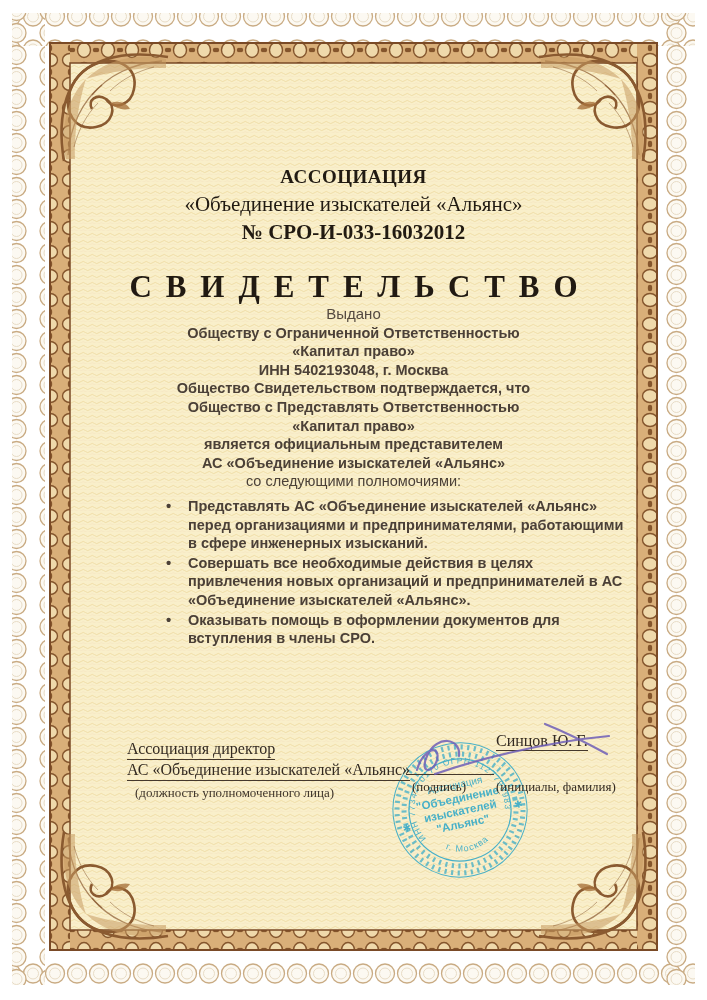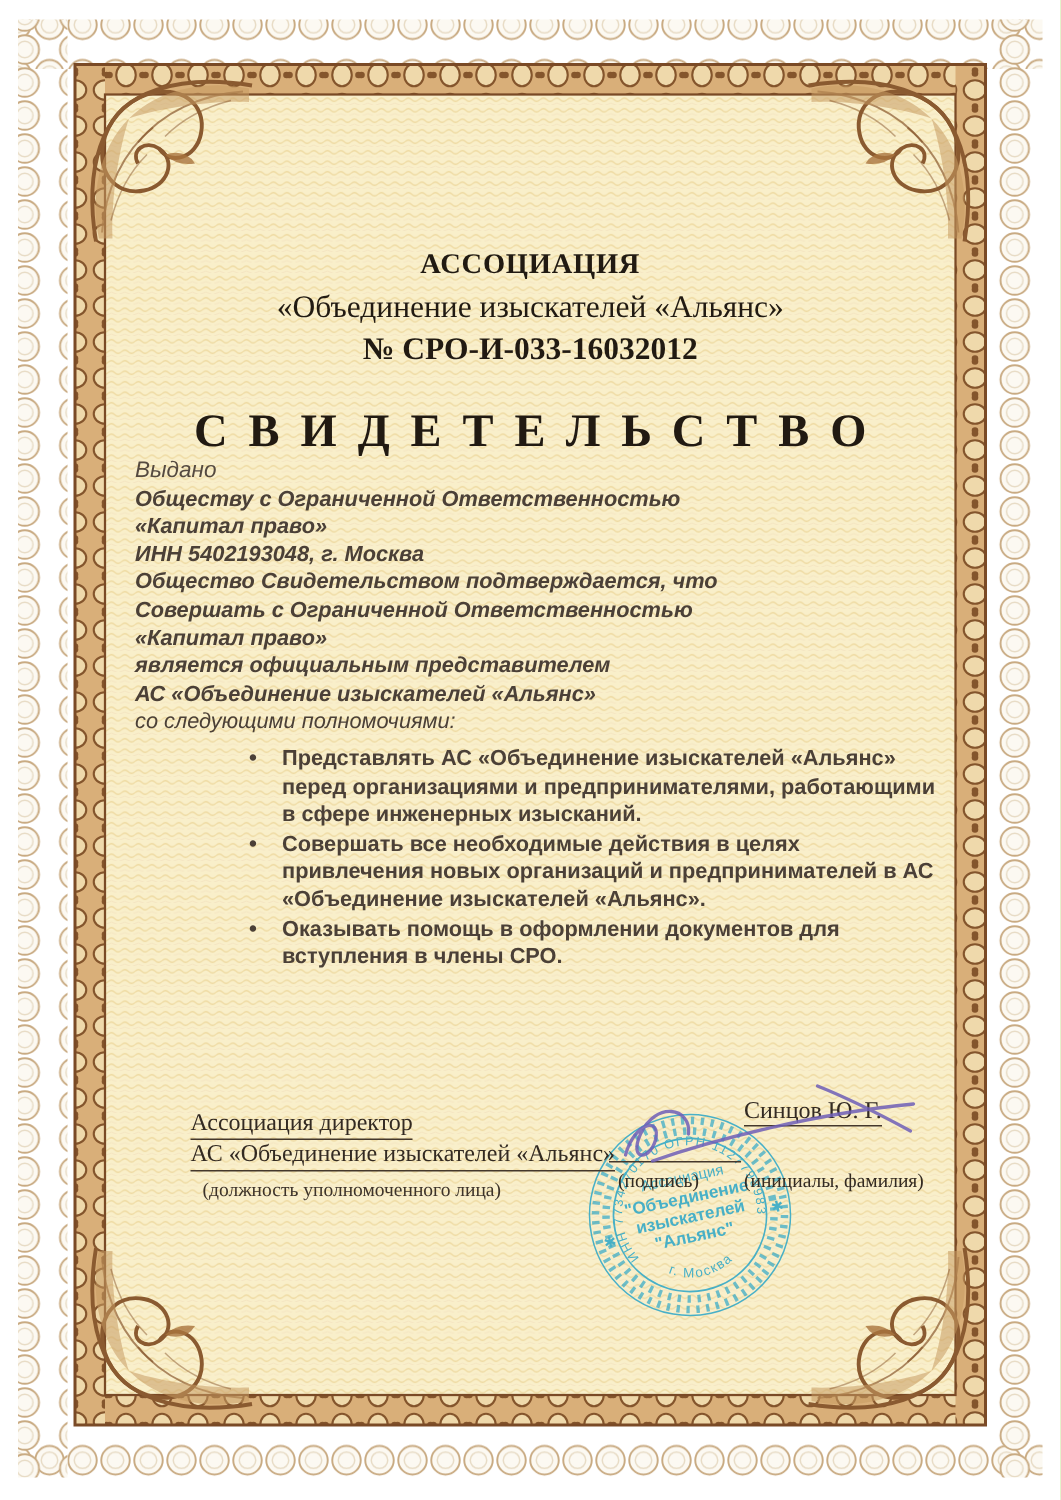--- a/index.html
+++ b/index.html
@@ -1,36 +1,36 @@
 <!DOCTYPE html>
 <html><head>
 <meta charset="utf-8">
 <style>
   html,body { margin:0; padding:0; background:#ffffff; }
   .page {
     position:relative; width:707px; height:1000px; margin:0 auto;
-    background:#84cc16; overflow:hidden;
+    background:#14b8a6; overflow:hidden;
     box-shadow: inset 6px 0 6px -4px #d9d9d9, inset 0 -2px 0 #ececec;
     font-family:"Liberation Sans", sans-serif;
   }
   .frame { position:absolute; left:0; top:0; z-index:0; }
   .abs { position:absolute; z-index:2; }
 
   
   .header { left:70px; top:166px; width:567px; text-align:center;
             font-family:"Liberation Serif", serif; color:#211a12; }
   .assoc  { font-size:19px; font-weight:bold; letter-spacing:.5px; }
   .orgname{ font-size:21px; font-weight:normal; margin-top:4px; }
   .number { font-size:21px; font-weight:bold; margin-top:3px; }
   .doc-title { font-size:31px; font-weight:bold; margin-top:24px;
                letter-spacing:.45em; text-indent:.45em; }
 
   
-  .body-block { left:90px; top:305px; width:527px; 
-                color:#4b4037; font-size:14.5px; line-height:18.6px;font-style:italic; }
+  .body-block { left:90px; top:305px; width:527px; text-align:center;
+                color:#4b4037; font-size:14.5px; line-height:18.6px; }
   .issued { font-weight:normal; font-size:15px; color:#554a40; }
   .bline  { font-weight:bold; }
   .bline.regular { font-weight:normal; }
 
   .bullets { left:164px; top:497px; width:462px; margin:0; padding:0;
              list-style:none; color:#4b4037; font-size:14.5px;
              line-height:18.6px; font-weight:bold; text-align:left; }
   .bullets li { position:relative; padding-left:24px; margin-bottom:1px; }
   .bullets li::before { content:"•"; position:absolute; left:2px; top:0;
              font-size:15px; }
@@ -123,21 +123,21 @@
     <div class="number">№ СРО-И-033-16032012</div>
     <div class="doc-title">СВИДЕТЕЛЬСТВО</div>
   </div>
 
   <div class="abs body-block">
     <div class="issued">Выдано</div>
     <div class="bline">Обществу с Ограниченной Ответственностью</div>
     <div class="bline">«Капитал право»</div>
     <div class="bline">ИНН 5402193048, г. Москва</div>
     <div class="bline">Общество Свидетельством подтверждается, что</div>
-    <div class="bline">Совершать с Ограниченной Ответственностью</div>
+    <div class="bline">Общество с Представлять Ответственностью</div>
     <div class="bline">«Капитал право»</div>
     <div class="bline">является официальным представителем</div>
     <div class="bline">АС «Объединение изыскателей «Альянс»</div>
     <div class="bline regular">со следующими полномочиями:</div>
   </div>
 
   <ul class="abs bullets">
     <li><span>Представлять АС «Объединение изыскателей «Альянс»  перед организациями и предпринимателями,  работающими в сфере инженерных изысканий.</span></li>
     <li><span>Совершать все необходимые действия в целях привлечения новых организаций и предпринимателей в АС «Объединение изыскателей «Альянс».</span></li>
     <li><span>Оказывать помощь в оформлении документов для вступления в члены СРО.</span></li>

